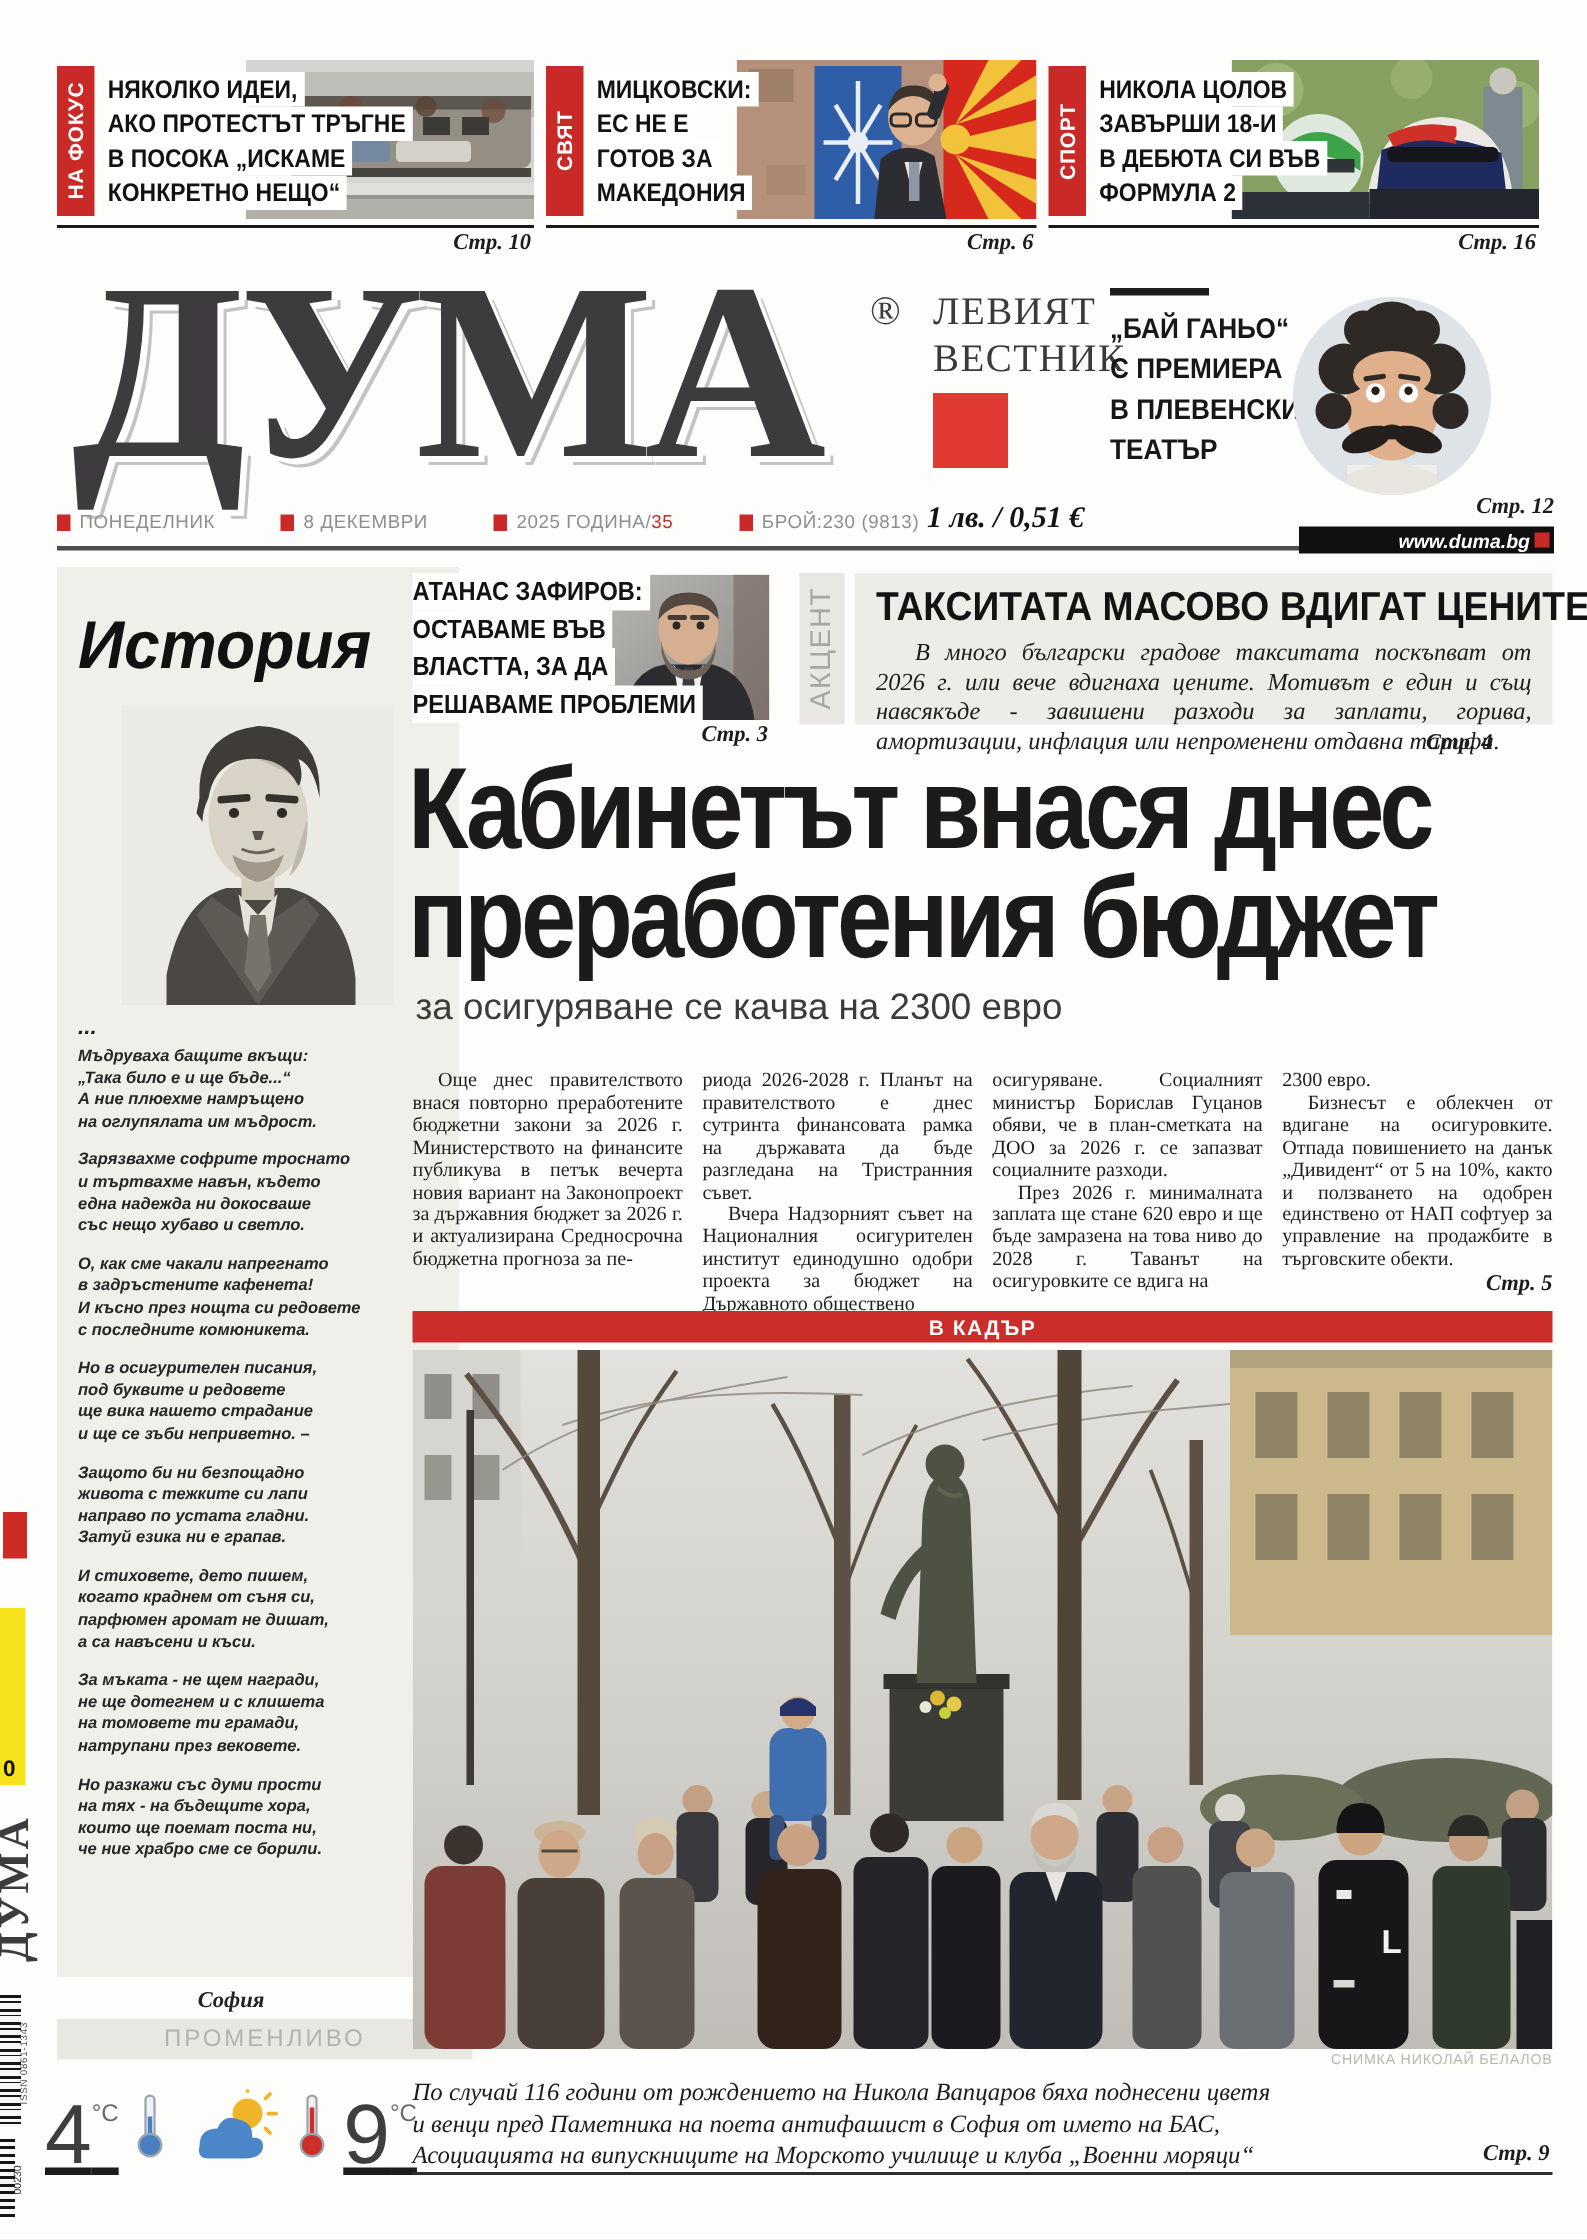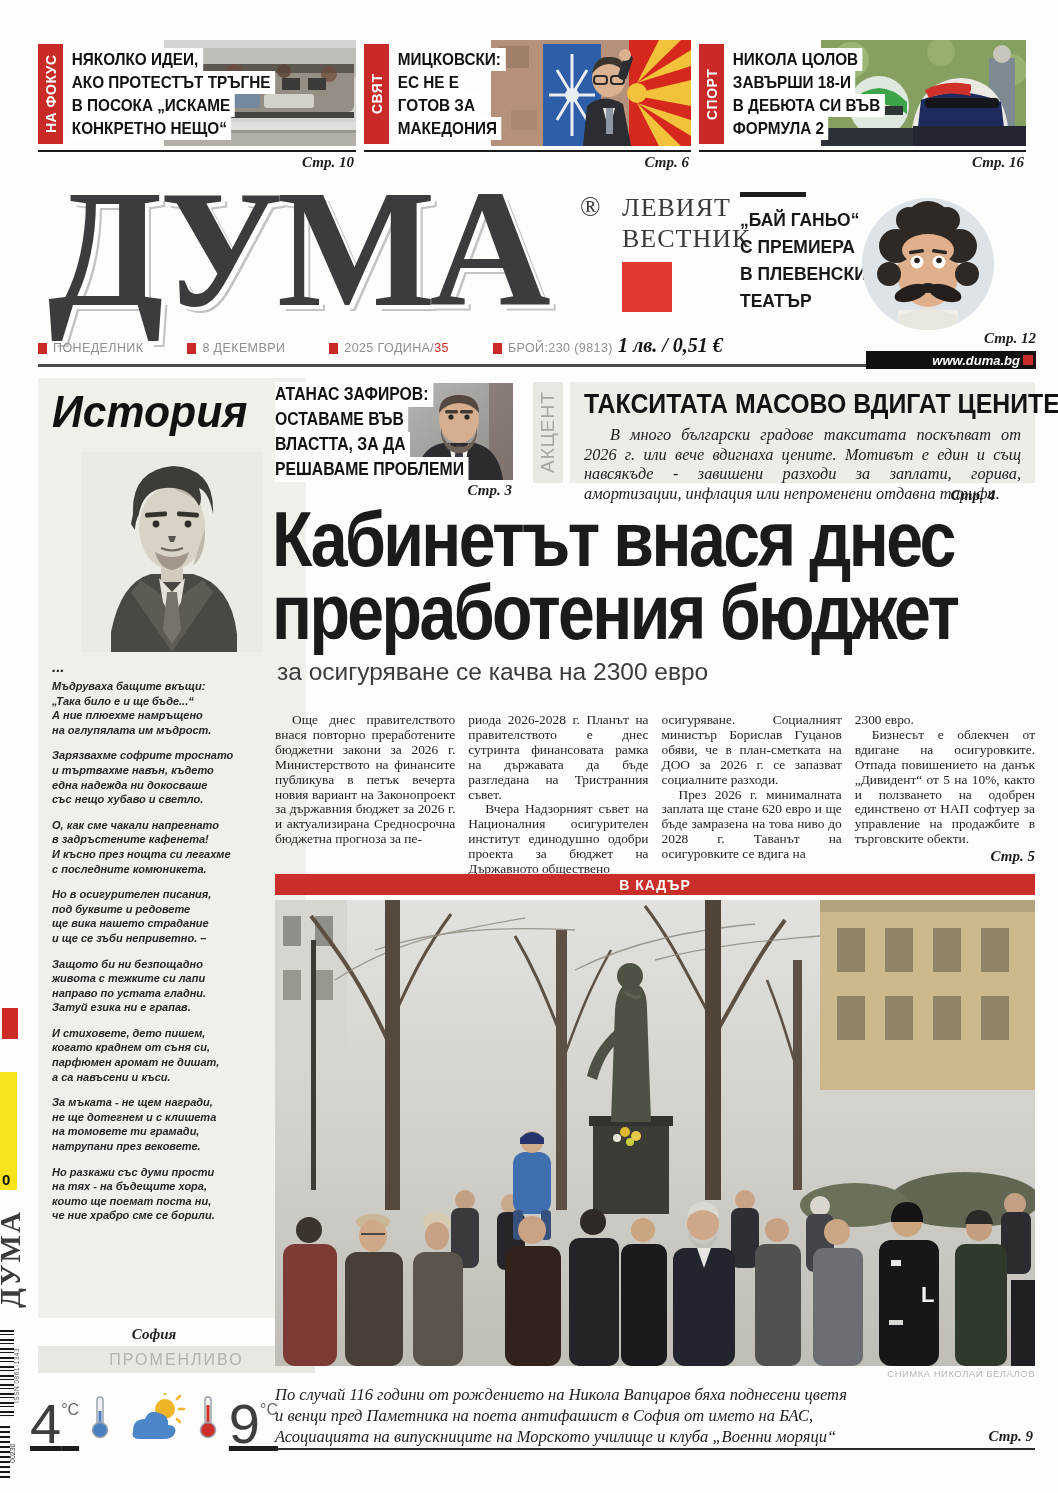--- a/index.html
+++ b/index.html
@@ -39,21 +39,21 @@
   .d-red{color:#c92a27;}
   .price{position:absolute;left:618px;top:334px;font-family:"Liberation Serif",serif;font-style:italic;font-weight:bold;
       font-size:20px;color:#141414;}
   .site-box{position:absolute;left:866px;top:351px;width:170px;height:18px;background:#101010;display:flex;align-items:center;
       justify-content:flex-end;padding-right:16px;box-sizing:border-box;}
   .site-box span{color:#fff;font-style:italic;font-weight:bold;font-size:13px;}
   .site-sq{position:absolute;right:3px;top:4px;width:10px;height:10px;background:#c92a27;}
   .main-rule{position:absolute;left:38px;top:364px;width:997px;height:3px;background:#4d4d4d;}
   
   .history{position:absolute;left:38px;top:378px;width:268px;height:940px;background:#f0efe9;box-sizing:border-box;
-      padding:8px 14px;overflow:hidden;}
+      padding:26px 14px;overflow:hidden;}
   .h-title{font-weight:bold;font-style:italic;font-size:45px;color:#111;transform:scaleX(.95);transform-origin:0 0;}
   .h-photo{width:182px;height:200px;margin:14px auto 0 auto;}
   .h-ellipsis{font-weight:bold;font-style:italic;font-size:15px;margin:6px 0 4px 0;color:#222;}
   .poem{font-weight:bold;font-style:italic;font-size:11px;line-height:14.6px;color:#262626;}
   .poem .dl-group{margin-bottom:11px;}
   
   .w-city{position:absolute;left:38px;top:1326px;width:232px;text-align:center;font-family:"Liberation Serif",serif;
       font-weight:bold;font-style:italic;font-size:15px;color:#222;}
   .w-bar{position:absolute;left:38px;top:1346px;width:277px;height:27px;background:#e8e7e1;display:flex;align-items:center;
       justify-content:center;color:#b3b2ad;font-size:16px;letter-spacing:2px;}
@@ -342,21 +342,21 @@
         </div>
         <div class="dl-group">
           <div class="dl-line">Зарязвахме софрите троснато</div>
           <div class="dl-line">и търтвахме навън, където</div>
           <div class="dl-line">една надежда ни докосваше</div>
           <div class="dl-line">със нещо хубаво и светло.</div>
         </div>
         <div class="dl-group">
           <div class="dl-line">О, как сме чакали напрегнато</div>
           <div class="dl-line">в задръстените кафенета!</div>
-          <div class="dl-line">И късно през нощта си легахме</div>
+          <div class="dl-line">И късно през нощта си редовете</div>
           <div class="dl-line">с последните комюникета.</div>
         </div>
         <div class="dl-group">
           <div class="dl-line">Но в осигурителен писания,</div>
           <div class="dl-line">под буквите и редовете</div>
           <div class="dl-line">ще вика нашето страдание</div>
           <div class="dl-line">и ще се зъби неприветно. –</div>
         </div>
         <div class="dl-group">
           <div class="dl-line">Защото би ни безпощадно</div>

